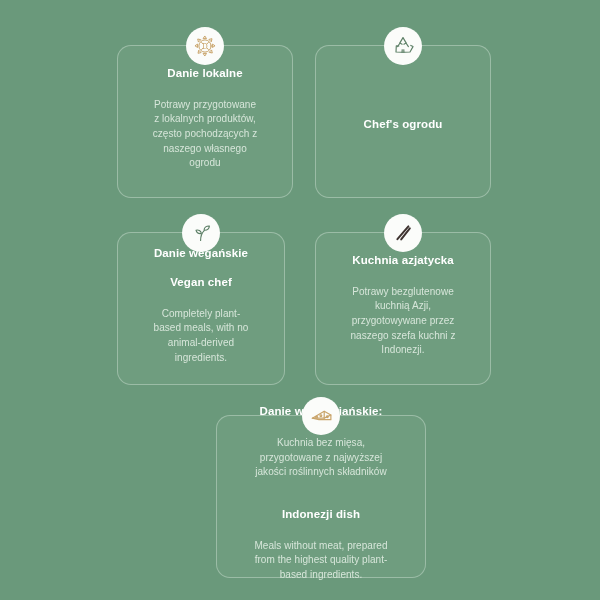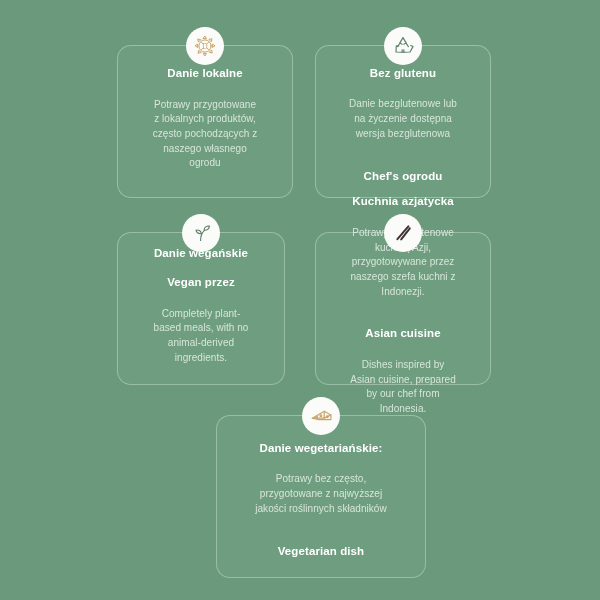--- a/index.html
+++ b/index.html
@@ -109,81 +109,74 @@
       <svg width="24" height="24" viewBox="0 0 24 24">
         <g fill="none" stroke="#5c7f66" stroke-width="1.15" stroke-linecap="round" stroke-linejoin="round">
           <path d="M12 3.6 l3.1 5.3 l-2.2 1.3 M12 3.6 l-3.1 5.3 l2.2 1.3"></path>
           <path d="M5.0 18.0 l0.3 -6.2 l2.5 0.2 M5.0 18.0 l6.1 0.2 l0.1 -2.5"></path>
           <path d="M19.0 18.0 l-6.1 0.2 l-0.1 -2.5 M19.0 18.0 l3.0 -5.4 l-2.2 -1.2"></path>
           <path d="M9.0 9.0 l-2.4 3.6 M15.0 9.0 l2.4 3.6 M12.9 18.2 l-1.9 0"></path>
         </g>
       </svg>
     </div>
     <div class="block">
-      <p class="heading">Bez glutenu</p>
-      <p class="body-text">Danie bezglutenowe lub na życzenie dostępna wersja bezglutenowa</p>
-    </div>
-    <div class="block">
       <p class="heading">Chef's ogrodu</p>
     </div>
   </div>
 
   <div class="card card-vegan">
     <div class="icon-badge">
       <svg width="24" height="24" viewBox="0 0 24 24">
         <g fill="none" stroke="#5c7f66" stroke-width="1.15" stroke-linecap="round" stroke-linejoin="round">
           <path d="M11.6 19.4 C11.6 15.2 12.4 12.4 15.2 9.6"></path>
           <path d="M15.6 9.2 C18.4 9.2 20.2 7.6 20.4 5.0 C17.6 4.8 15.2 6.2 15.1 8.9 z"></path>
           <path d="M12.2 12.6 C9.8 12.9 7.6 11.6 7.0 9.2 C9.6 8.6 11.8 9.8 12.3 12.2 z"></path>
         </g>
       </svg>
     </div>
     <div class="block">
       <p class="heading">Danie wegańskie</p>
     </div>
     <div class="block">
-      <p class="heading">Vegan przez</p>
+      <p class="heading">Vegan chef</p>
       <p class="body-text">Completely plant-based meals, with no animal-derived ingredients.</p>
     </div>
   </div>
 
   <div class="card card-asian">
     <div class="icon-badge">
       <svg width="24" height="24" viewBox="0 0 24 24">
         <g stroke="#3e3330" stroke-linecap="round">
           <line x1="6.4" y1="18.2" x2="17.4" y2="5.4" stroke-width="2.0"></line>
           <line x1="10.2" y1="18.4" x2="18.8" y2="7.4" stroke-width="2.0"></line>
         </g>
       </svg>
     </div>
     <div class="block">
       <p class="heading">Kuchnia azjatycka</p>
       <p class="body-text">Potrawy bezglutenowe kuchnią Azji, przygotowywane przez naszego szefa kuchni z Indonezji.</p>
-    </div>
-    <div class="block">
-      <p class="heading">Asian cuisine</p>
-      <p class="body-text">Dishes inspired by Asian cuisine, prepared by our chef from Indonesia.</p>
     </div>
   </div>
 
   <div class="card card-vegetarian">
     <div class="icon-badge">
       <svg width="25" height="25" viewBox="0 0 24 24">
         <g fill="none" stroke="#c9a46a" stroke-width="1.15" stroke-linecap="round" stroke-linejoin="round">
           <path d="M3.2 13.6 L14.6 7.0 L21.0 10.6 L21.0 15.0 L9.6 15.0 L3.2 13.6 Z"></path>
           <path d="M3.2 13.6 L14.6 13.6 L14.6 7.0"></path>
           <path d="M14.6 13.6 L21.0 10.6"></path>
           <circle cx="7.3" cy="12.6" r="0.85"></circle>
           <circle cx="11.4" cy="11.2" r="0.85"></circle>
           <circle cx="17.6" cy="12.3" r="0.85"></circle>
         </g>
       </svg>
     </div>
     <div class="block">
       <p class="heading">Danie wegetariańskie:</p>
-      <p class="body-text">Potrawy bez często, przygotowane z najwyższej jakości roślinnych składników</p>
+      <p class="body-text">Kuchnia bez mięsa, przygotowane z najwyższej jakości roślinnych składników</p>
     </div>
     <div class="block">
-      <p class="heading">Vegetarian dish</p>
+      <p class="heading">Indonezji dish</p>
+      <p class="body-text">Meals without meat, prepared from the highest quality plant-based ingredients.</p>
     </div>
   </div>
 
 </div>
 
 </body></html>

